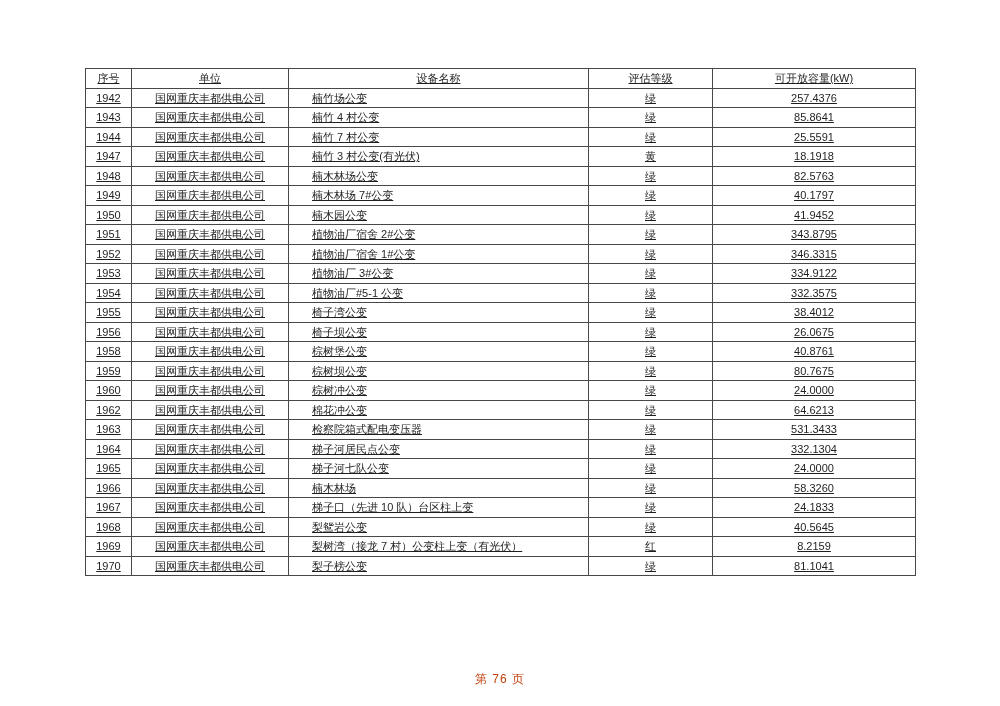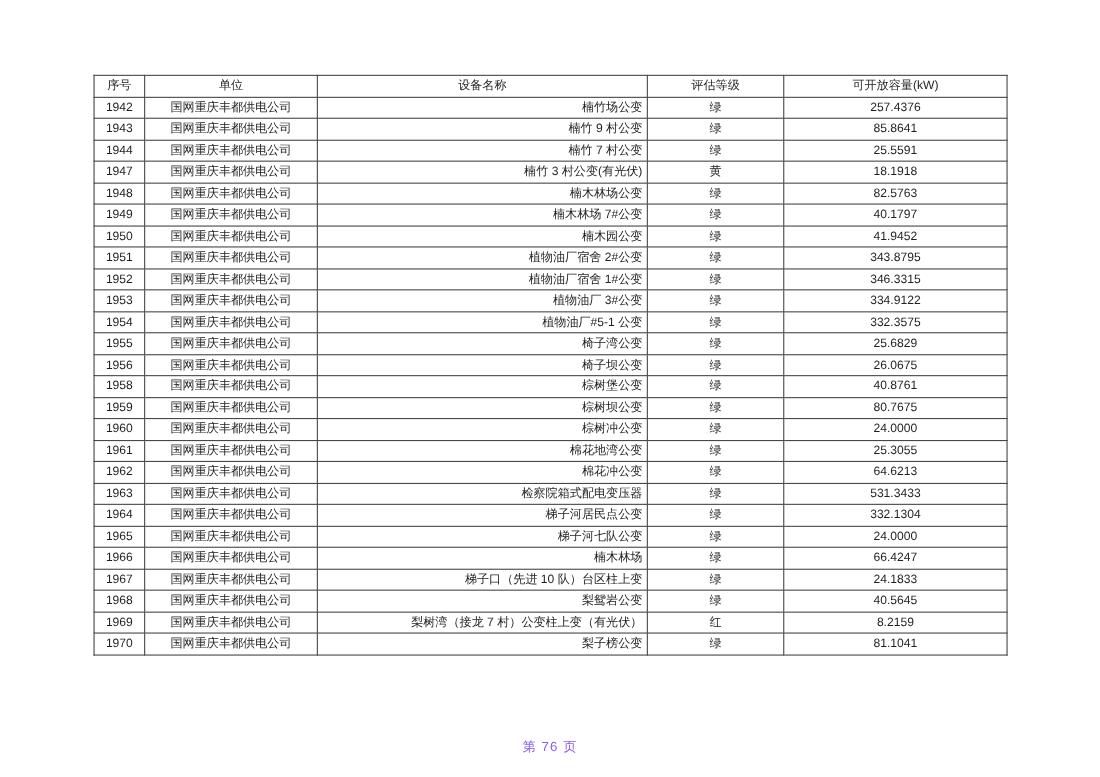--- a/index.html
+++ b/index.html
@@ -17,50 +17,51 @@
     overflow: hidden;
   }
   table.cap-table {
     position: absolute;
     left: 85px;
     top: 68px;
     width: 830px;
     border-collapse: collapse;
     table-layout: fixed;
     font-size: 11px;
+    text-decoration: underline;
   }
   .cap-table th, .cap-table td {
     border: 1px solid #474747;
     height: 18.5px;
     padding: 0 4px;
     text-align: center;
     vertical-align: middle;
     font-weight: normal;
     line-height: 1.1;
     white-space: nowrap;
     overflow: hidden;
     color: #1f1f1f;
   }
   .cap-table td.col-device {
-    text-align: right;
-    padding-left: 1px;
+    text-align: left;
+    padding-left: 23px;
   }
   .cap-table col.c-serial   { width: 46px; }
   .cap-table col.c-unit     { width: 157px; }
   .cap-table col.c-device   { width: 300px; }
   .cap-table col.c-grade    { width: 124px; }
   .cap-table col.c-capacity { width: 203px; }
   .footer {
     position: absolute;
     left: 0;
     top: 671px;
     width: 1000px;
     text-align: center;
     font-size: 12px;
-    color: #8b5cf6;
+    color: #c2410c;
     letter-spacing: 1px;
   }
 </style>
 </head>
 <body>
 
 <div class="page">
   <table class="cap-table">
     <colgroup>
       <col class="c-serial">
@@ -82,21 +83,21 @@
         <tr>
           <td class="col-serial">1942</td>
           <td class="col-unit">国网重庆丰都供电公司</td>
           <td class="col-device">楠竹场公变</td>
           <td class="col-grade">绿</td>
           <td class="col-capacity">257.4376</td>
         </tr>
         <tr>
           <td class="col-serial">1943</td>
           <td class="col-unit">国网重庆丰都供电公司</td>
-          <td class="col-device">楠竹 9 村公变</td>
+          <td class="col-device">楠竹 4 村公变</td>
           <td class="col-grade">绿</td>
           <td class="col-capacity">85.8641</td>
         </tr>
         <tr>
           <td class="col-serial">1944</td>
           <td class="col-unit">国网重庆丰都供电公司</td>
           <td class="col-device">楠竹 7 村公变</td>
           <td class="col-grade">绿</td>
           <td class="col-capacity">25.5591</td>
         </tr>
@@ -154,21 +155,21 @@
           <td class="col-unit">国网重庆丰都供电公司</td>
           <td class="col-device">植物油厂#5-1 公变</td>
           <td class="col-grade">绿</td>
           <td class="col-capacity">332.3575</td>
         </tr>
         <tr>
           <td class="col-serial">1955</td>
           <td class="col-unit">国网重庆丰都供电公司</td>
           <td class="col-device">椅子湾公变</td>
           <td class="col-grade">绿</td>
-          <td class="col-capacity">25.6829</td>
+          <td class="col-capacity">38.4012</td>
         </tr>
         <tr>
           <td class="col-serial">1956</td>
           <td class="col-unit">国网重庆丰都供电公司</td>
           <td class="col-device">椅子坝公变</td>
           <td class="col-grade">绿</td>
           <td class="col-capacity">26.0675</td>
         </tr>
         <tr>
           <td class="col-serial">1958</td>
@@ -185,27 +186,20 @@
           <td class="col-capacity">80.7675</td>
         </tr>
         <tr>
           <td class="col-serial">1960</td>
           <td class="col-unit">国网重庆丰都供电公司</td>
           <td class="col-device">棕树冲公变</td>
           <td class="col-grade">绿</td>
           <td class="col-capacity">24.0000</td>
         </tr>
         <tr>
-          <td class="col-serial">1961</td>
-          <td class="col-unit">国网重庆丰都供电公司</td>
-          <td class="col-device">棉花地湾公变</td>
-          <td class="col-grade">绿</td>
-          <td class="col-capacity">25.3055</td>
-        </tr>
-        <tr>
           <td class="col-serial">1962</td>
           <td class="col-unit">国网重庆丰都供电公司</td>
           <td class="col-device">棉花冲公变</td>
           <td class="col-grade">绿</td>
           <td class="col-capacity">64.6213</td>
         </tr>
         <tr>
           <td class="col-serial">1963</td>
           <td class="col-unit">国网重庆丰都供电公司</td>
           <td class="col-device">检察院箱式配电变压器</td>
@@ -224,21 +218,21 @@
           <td class="col-unit">国网重庆丰都供电公司</td>
           <td class="col-device">梯子河七队公变</td>
           <td class="col-grade">绿</td>
           <td class="col-capacity">24.0000</td>
         </tr>
         <tr>
           <td class="col-serial">1966</td>
           <td class="col-unit">国网重庆丰都供电公司</td>
           <td class="col-device">楠木林场</td>
           <td class="col-grade">绿</td>
-          <td class="col-capacity">66.4247</td>
+          <td class="col-capacity">58.3260</td>
         </tr>
         <tr>
           <td class="col-serial">1967</td>
           <td class="col-unit">国网重庆丰都供电公司</td>
           <td class="col-device">梯子口（先进 10 队）台区柱上变</td>
           <td class="col-grade">绿</td>
           <td class="col-capacity">24.1833</td>
         </tr>
         <tr>
           <td class="col-serial">1968</td>

